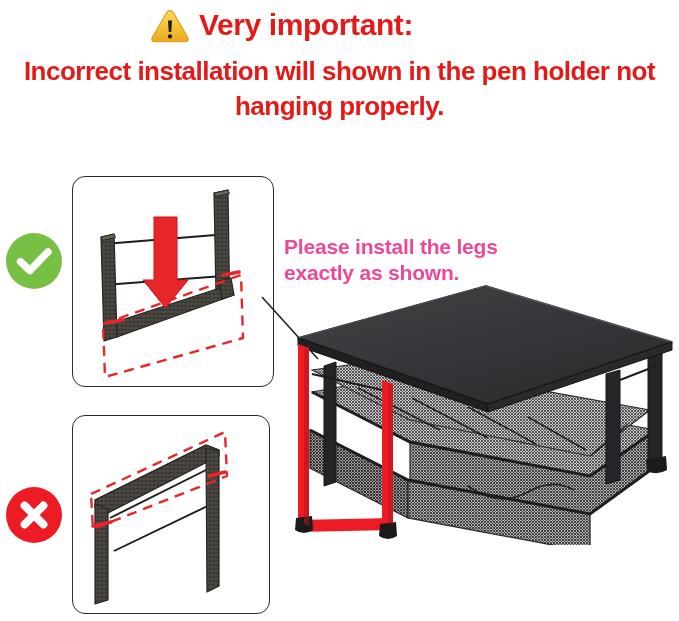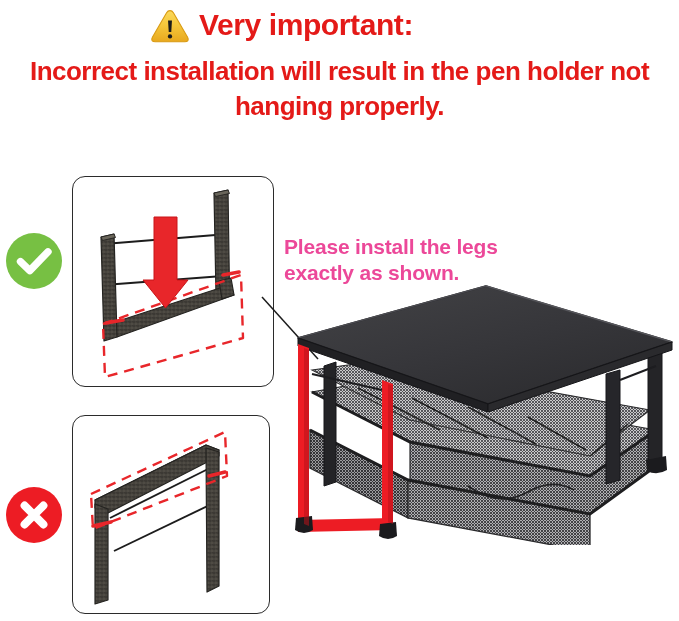--- a/index.html
+++ b/index.html
@@ -156,21 +156,21 @@
           </linearGradient>
         </defs>
         <path d="M20 2.6 C21.6 2.6 22.7 3.5 23.4 4.7 L37.6 29.2 C38.3 30.5 38.5 31.7 37.9 32.6 C37.3 33.5 36.2 33.8 34.8 33.8 L5.2 33.8 C3.8 33.8 2.7 33.5 2.1 32.6 C1.5 31.7 1.7 30.5 2.4 29.2 L16.6 4.7 C17.3 3.5 18.4 2.6 20 2.6 Z" fill="url(#warnGrad)" stroke="#D99B14" stroke-width="1.1" stroke-linejoin="round"></path>
         <path d="M18.05 12.4 L21.95 12.4 L21.25 24.0 L18.75 24.0 Z" fill="#1a1a1a"></path>
         <circle cx="20" cy="28.4" r="2.15" fill="#1a1a1a"></circle>
       </svg>
     </span>
     <span class="header-title">Very important:</span>
   </div>
 
-  <div class="header-sub">Incorrect installation will result in the pen holder
+  <div class="header-sub">Incorrect installation will shown in the pen holder
 not hanging properly.</div>
 </div>
 
 <div class="status-ok">
   <svg viewBox="0 0 56 56" width="56" height="56" aria-hidden="true">
     <path d="M14.5 28.6 L23.8 37.6 L42.0 18.8" fill="none" stroke="#ffffff" stroke-width="7.4" stroke-linecap="round" stroke-linejoin="round"></path>
   </svg>
 </div>
 
 <div class="status-bad">

